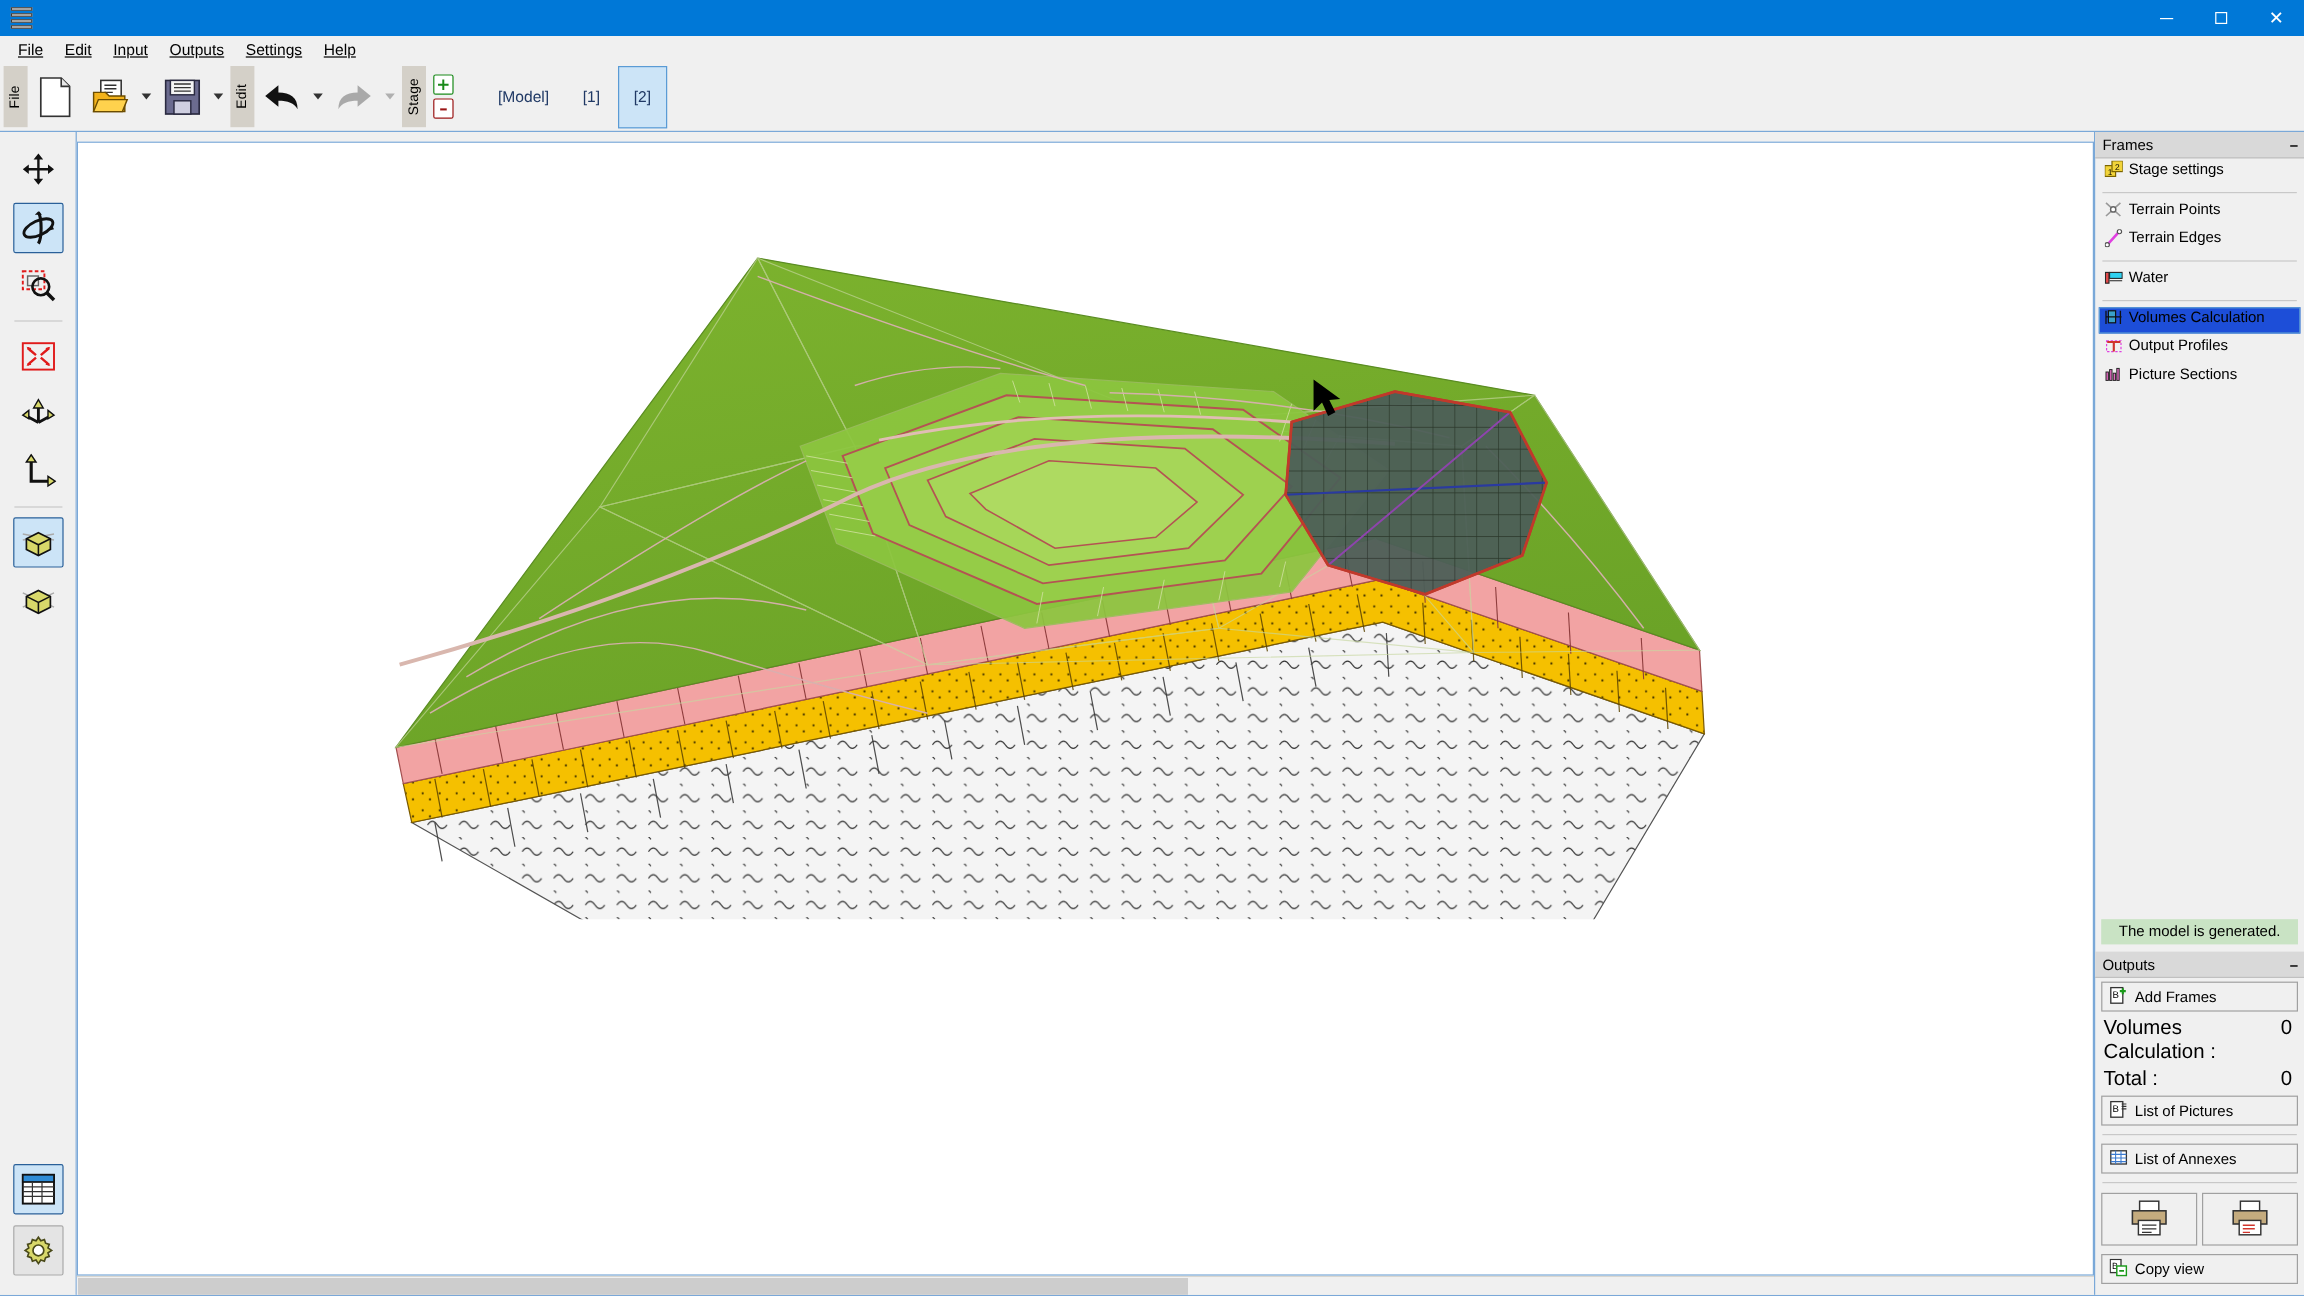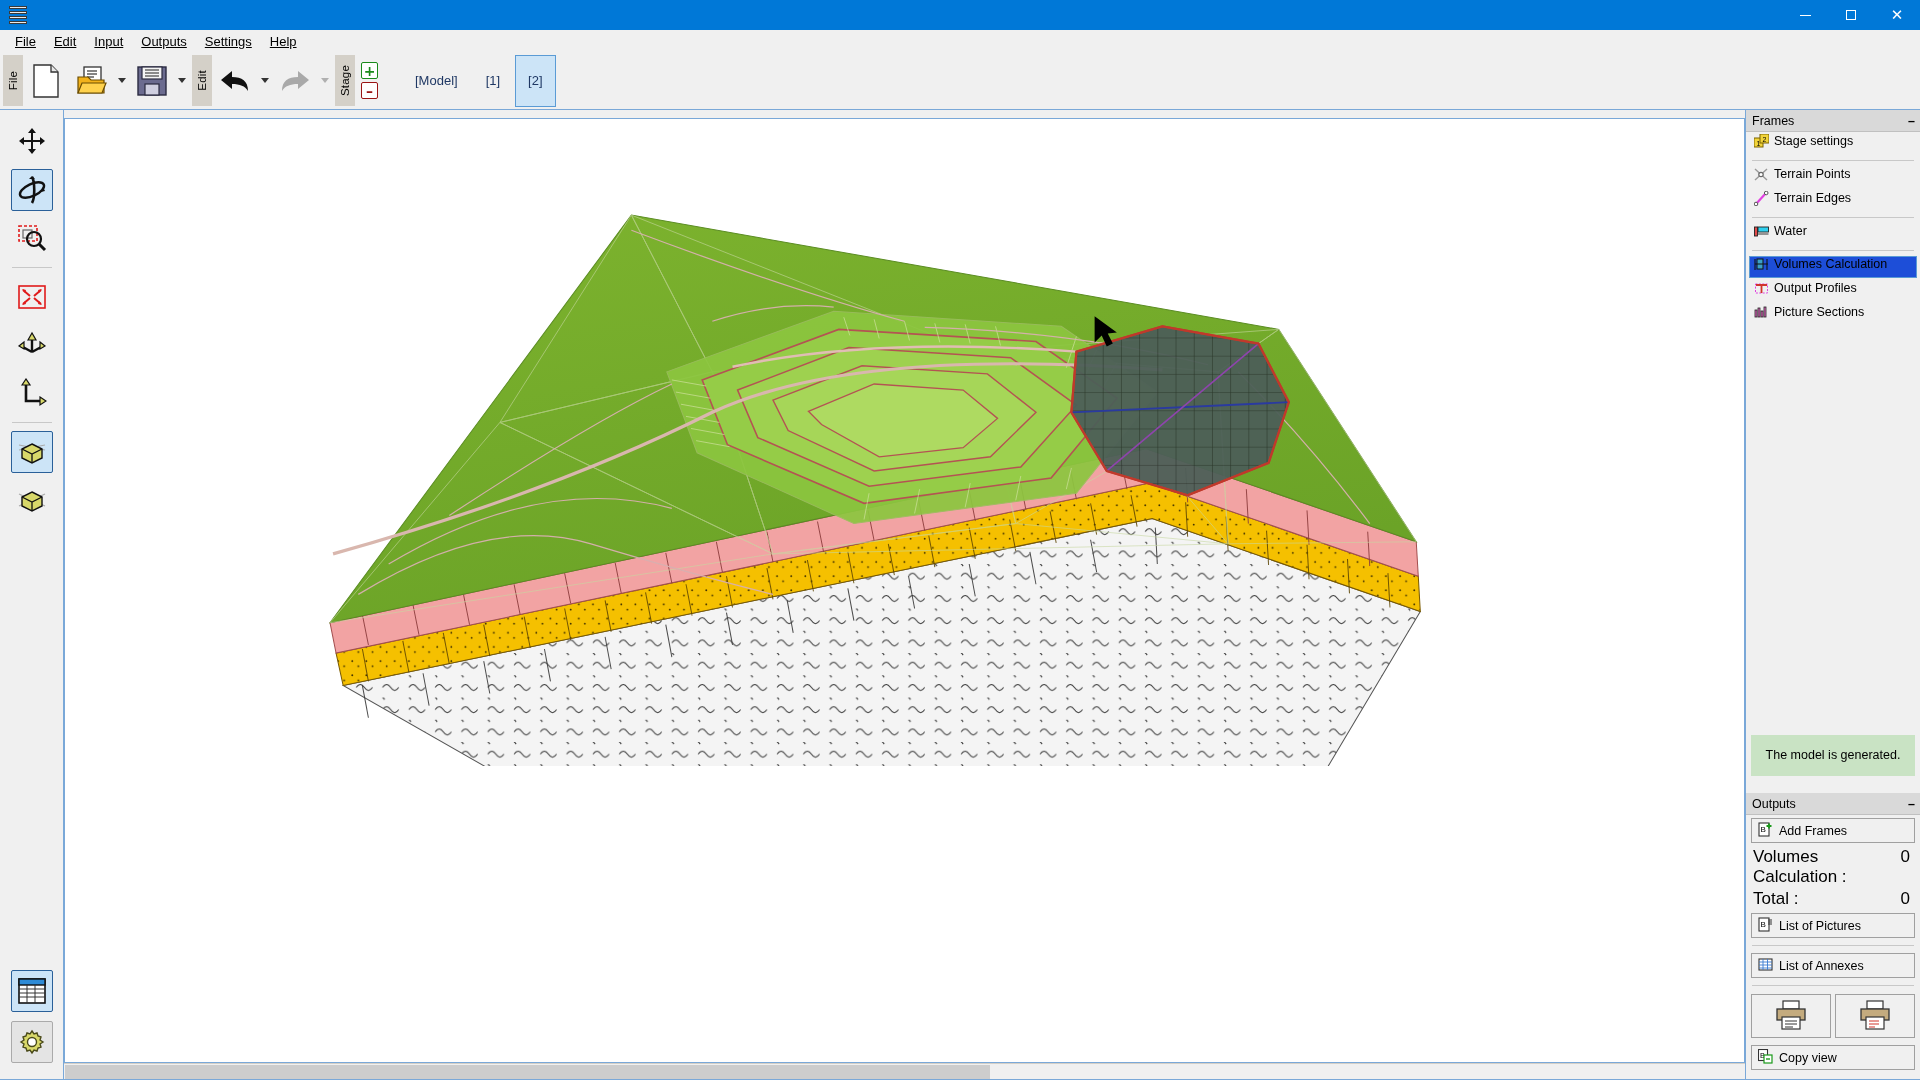--- a/index.html
+++ b/index.html
@@ -108,21 +108,21 @@
   }
   .rp-header .dash { margin-left:auto; font-weight:bold; letter-spacing:-1px; }
   .rp-item {
     height:22px; display:flex; align-items:flex-start; gap:5px; padding:0 4px; margin:1px 3px;
     border:1px solid transparent;
   }
   .rp-item.active { background:#1d4ed8; border:1px solid #5a9bd5; }
   .rp-sep { height:1px; background:#c8c8c8; margin:4px 6px; }
   .rp-fill { flex:1; }
   .model-msg {
-    background:#c9e3c4; margin:6px 5px 11px 5px; padding:12px 4px; text-align:center;
+    background:#c9e3c4; margin:6px 5px 0 5px; padding:2px 4px; text-align:center;
     font-size:12.5px; line-height:1.35;
   }
   .rp-btn {
     height:25px; margin:3px 5px; background:#f0f0f0; border:1px solid #a0a0a0;
     display:flex; align-items:center; gap:6px; padding:0 6px; font-size:12.5px;
   }
   .rp-kv { display:flex; padding:1px 10px 1px 7px; font-size:17px; }
   .rp-kv .v { margin-left:auto; }
   .rp-printrow { display:flex; gap:4px; margin:4px 5px; }
   .rp-printbtn {

